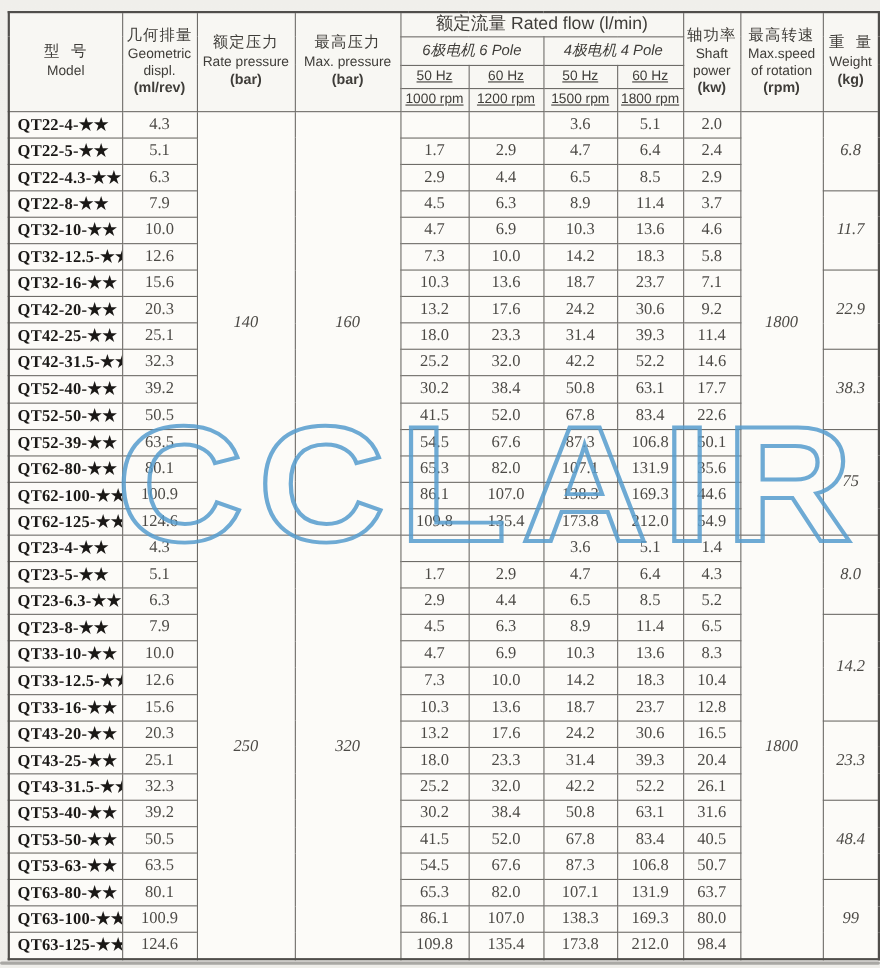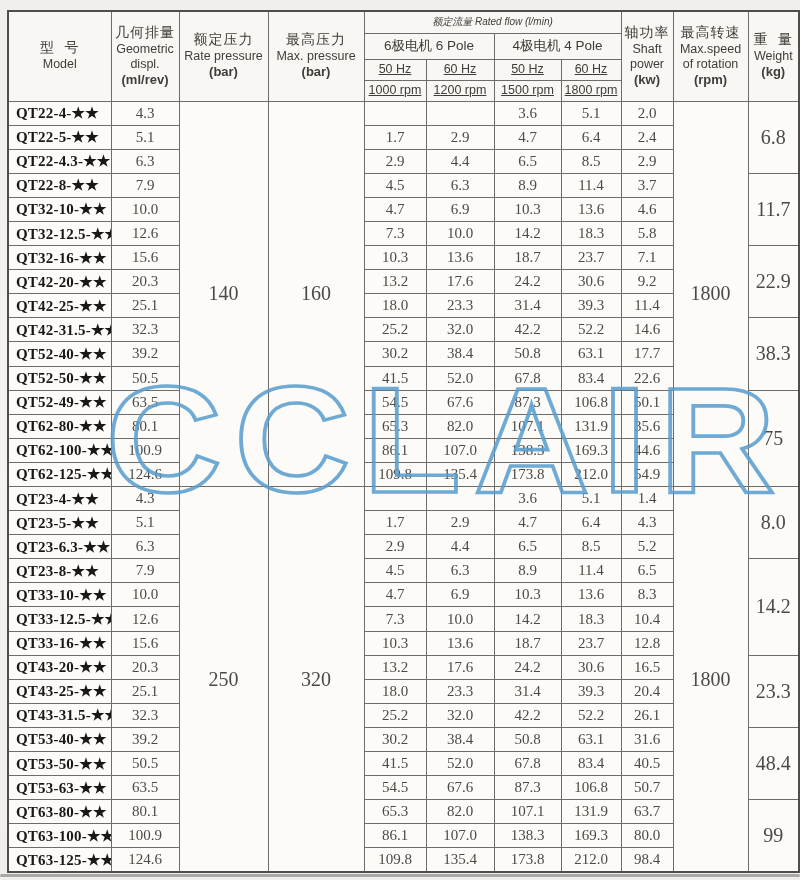--- a/index.html
+++ b/index.html
@@ -24,36 +24,36 @@
     font-weight:normal; color:#3f3d39; background:#f8f7f3;
     vertical-align:middle; text-align:center; line-height:1.22;
   }
   thead tr.h1 { height:22px; }
   thead tr.h2 { height:26px; }
   thead tr.h3 { height:21px; }
   thead tr.h4 { height:21px; }
   .hz { font-size:14px; letter-spacing:1px;font-family:Liberation Mono, monospace; }
   .he { font-size:12.5px; }
   .hu { font-size:13px; font-weight:bold; }
-  .flowtitle { font-size:10px; font-weight:500;font-style:italic; }
-  .subhead { font-size:13.5px; }
+  .flowtitle { font-size:16px; font-weight:500; }
+  .subhead { font-size:13.5px;font-style:italic; }
   .freq, .rpm { font-size:12.5px;text-decoration:underline; }
 
   tbody tr { height:24px; }
   tbody td {
     text-align:center; vertical-align:middle;
     font-family:"Liberation Serif","DejaVu Serif",serif;
     font-size:15px; color:#4c4a46; background:#fcfbf8;
   }
   tbody td.model {
     text-align:left; padding-left:7px;
     font-weight:bold; font-size:15px; color:#1a1816; letter-spacing:0.2px;
     white-space:nowrap;
   }
-  tbody td.span-cell { font-size:20px; }
+  tbody td.span-cell { font-size:15px;font-style:italic; }
 
   .watermark { position:absolute; left:0; top:0; pointer-events:none; z-index:5; }
   .watermark text {
     font-family:"Liberation Sans","DejaVu Sans",sans-serif;
     font-weight:bold; font-size:150px; letter-spacing:12px;
     fill:none; stroke-width:3.6px; opacity:0.85;
   }
   .bottom-line {
     position:absolute; left:0px; top:874px; width:800px; height:3px;
     background:#4a4946; opacity:0.42; filter:blur(0.7px); border-radius:2px;
@@ -246,21 +246,21 @@
       <tr>
         <td class="model">QT52-50-★★</td>
         <td>50.5</td>
         <td>41.5</td>
         <td>52.0</td>
         <td>67.8</td>
         <td>83.4</td>
         <td>22.6</td>
       </tr>
       <tr>
-        <td class="model">QT52-49-★★</td>
+        <td class="model">QT52-39-★★</td>
         <td>63.5</td>
         <td>54.5</td>
         <td>67.6</td>
         <td>87.3</td>
         <td>106.8</td>
         <td>50.1</td>
         <td class="span-cell" rowspan="4">75</td>
       </tr>
       <tr>
         <td class="model">QT62-80-★★</td>

